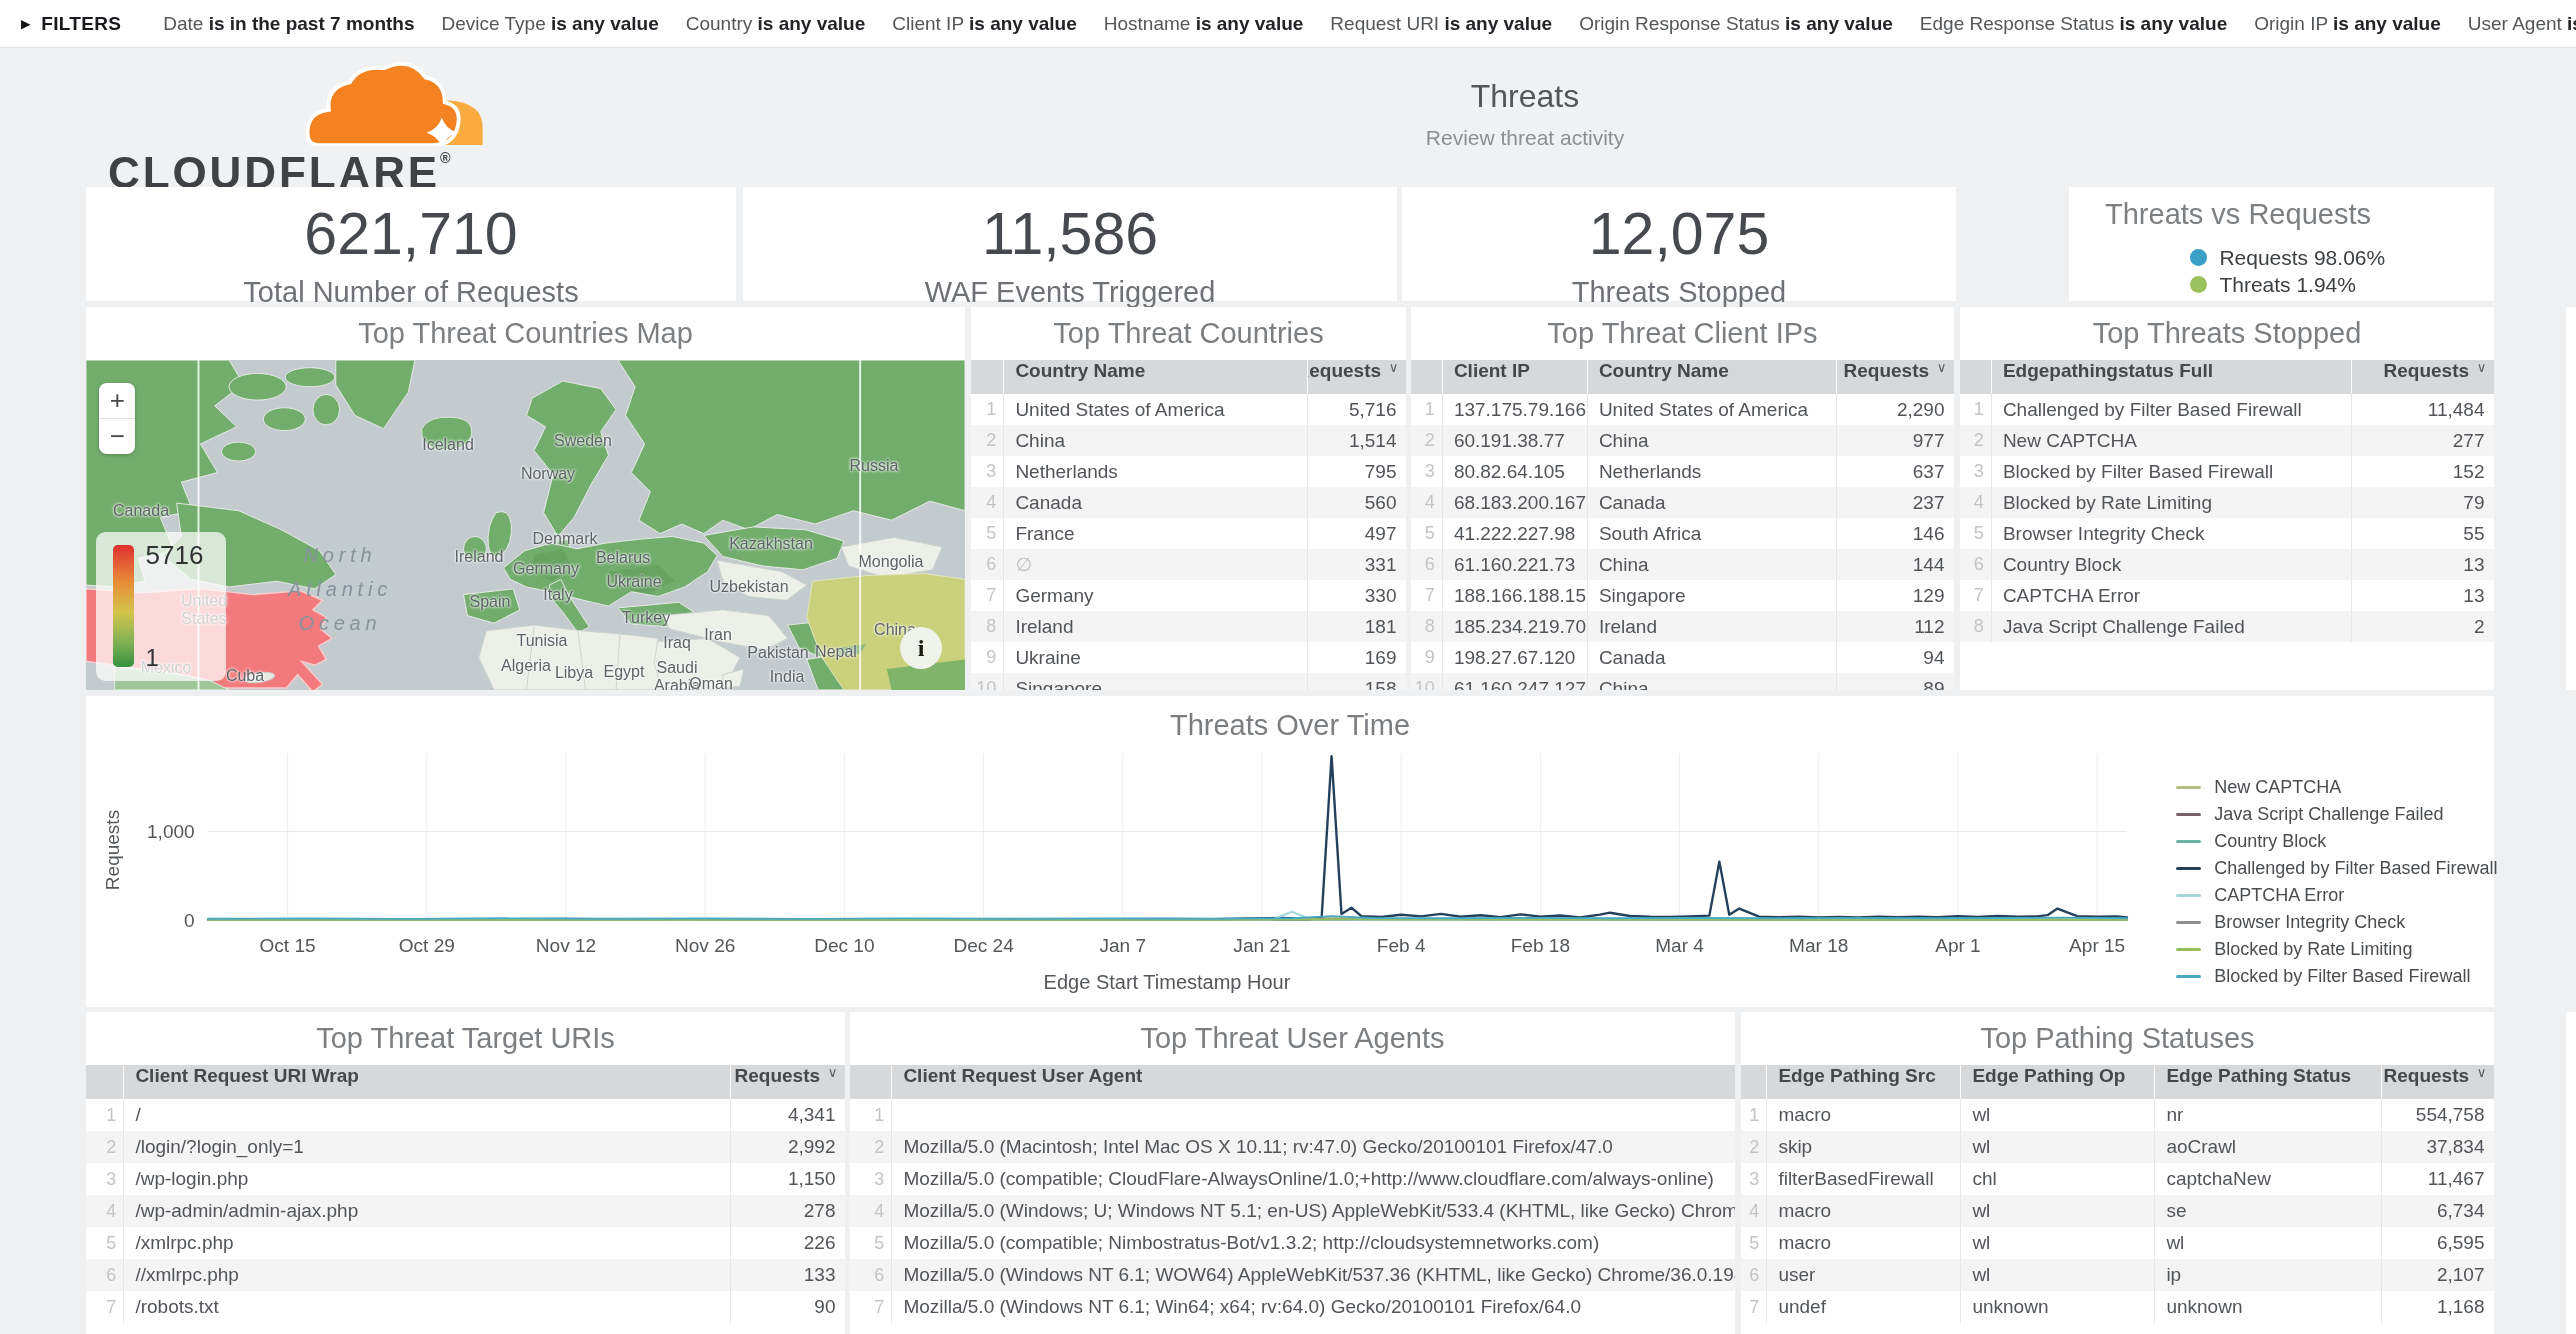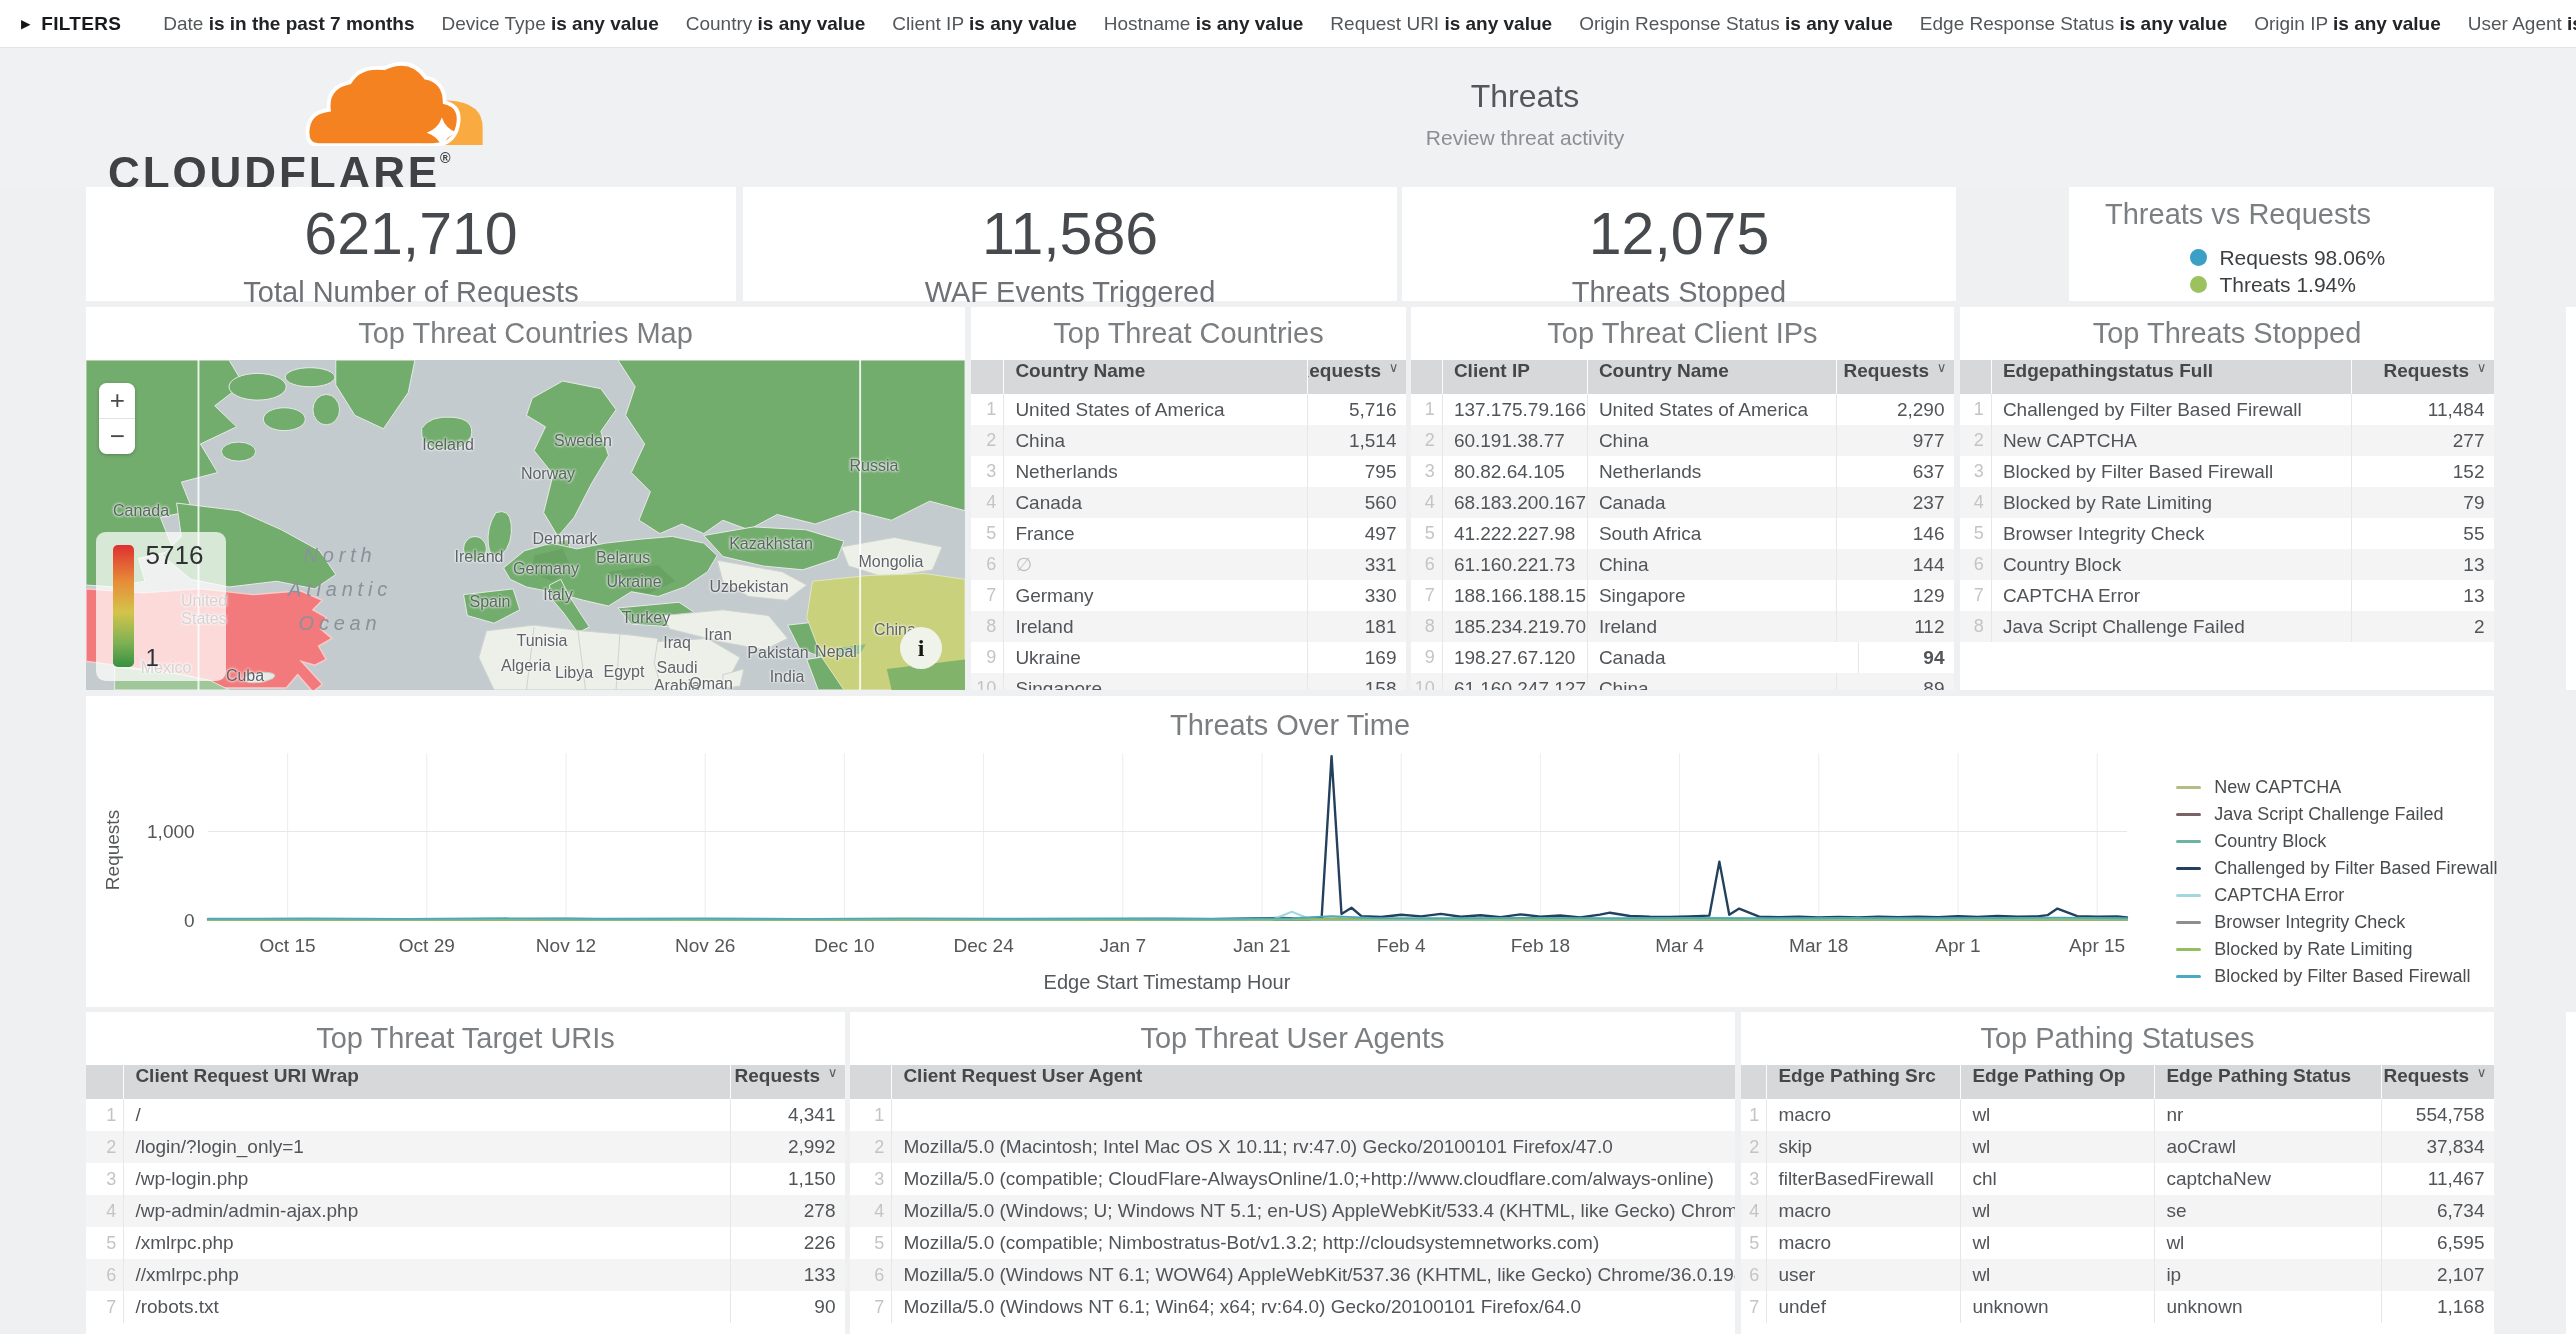--- a/index.html
+++ b/index.html
@@ -396,21 +396,21 @@
         <div class="trow" style="height: 31px;">
           <div class="cell num" style="width: 30.5px;">8</div>
           <div class="cell txt" style="width: 145px;">185.234.219.70</div>
           <div class="cell txt" style="flex: 1 1 0%;">Ireland</div>
           <div class="cell req" style="width: 118px;">112</div>
         </div>
         <div class="trow" style="height: 31px;">
           <div class="cell num" style="width: 30.5px;">9</div>
           <div class="cell txt" style="width: 145px;">198.27.67.120</div>
           <div class="cell txt" style="flex: 1 1 0%;">Canada</div>
-          <div class="cell req" style="width: 96px; font-weight: bold;">94</div>
+          <div class="cell req" style="width: 118px;">94</div>
         </div>
         <div class="trow" style="height: 31px;">
           <div class="cell num" style="width: 30.5px;">10</div>
           <div class="cell txt" style="width: 145px;">61.160.247.127</div>
           <div class="cell txt" style="flex: 1 1 0%;">China</div>
           <div class="cell req" style="width: 118px;">89</div>
         </div>
       </div>
   </div>
   <div class="panel tpanel" id="tp-stopped">

